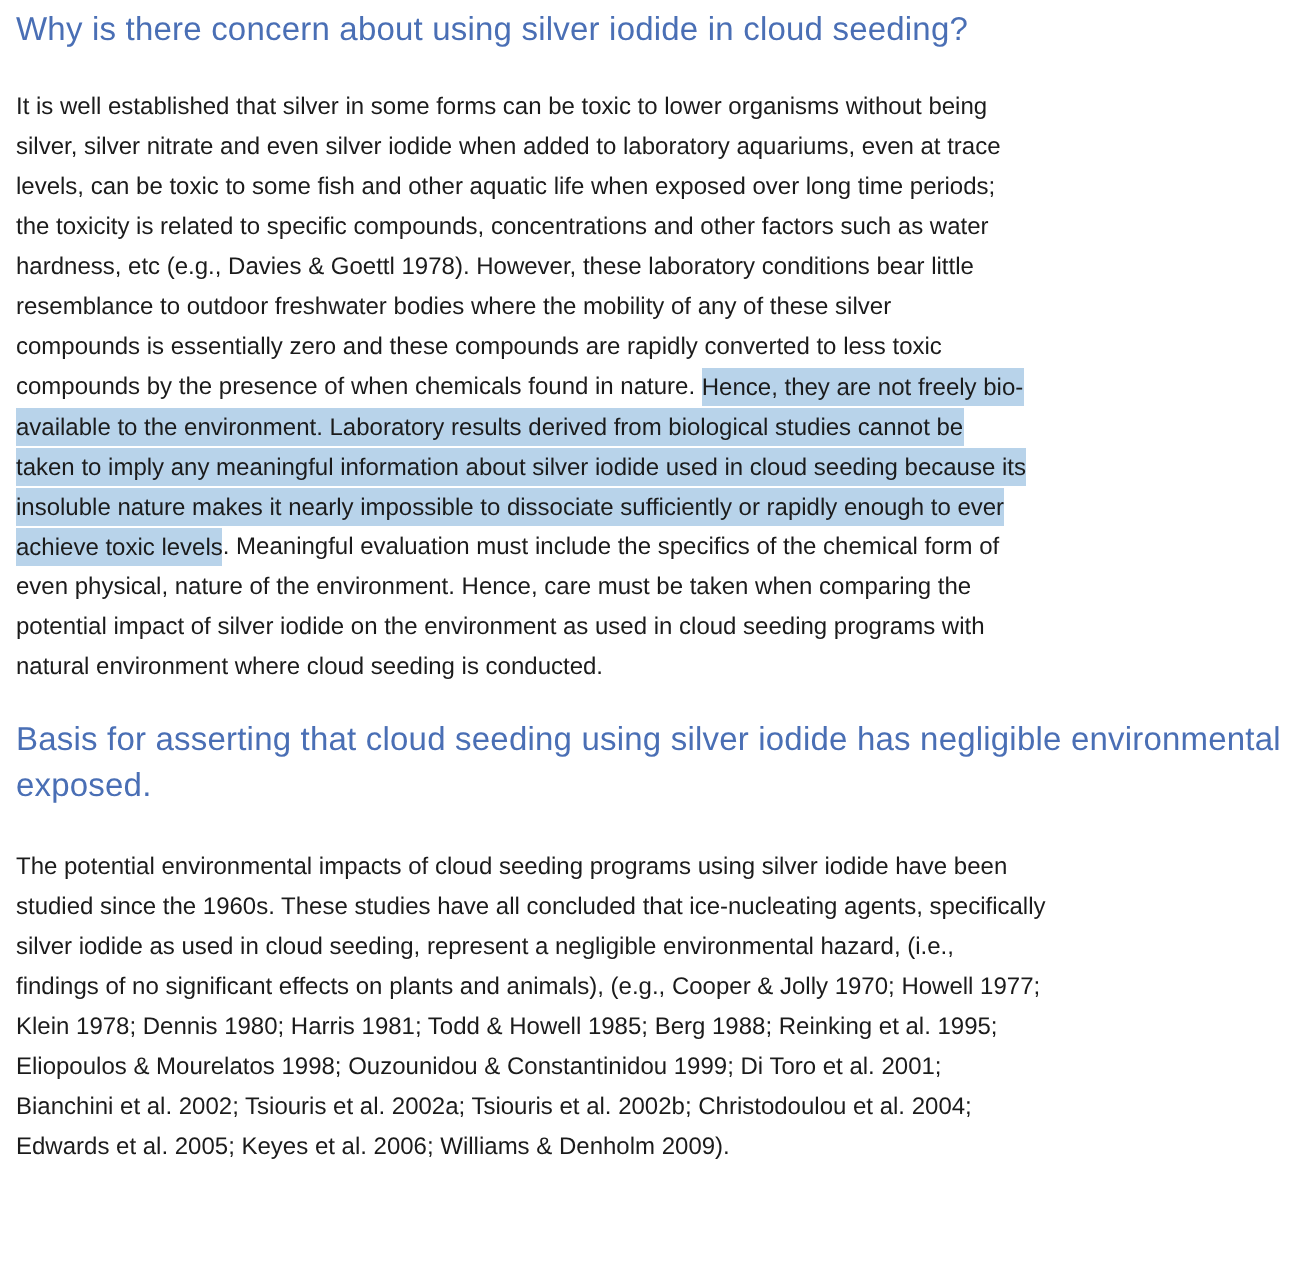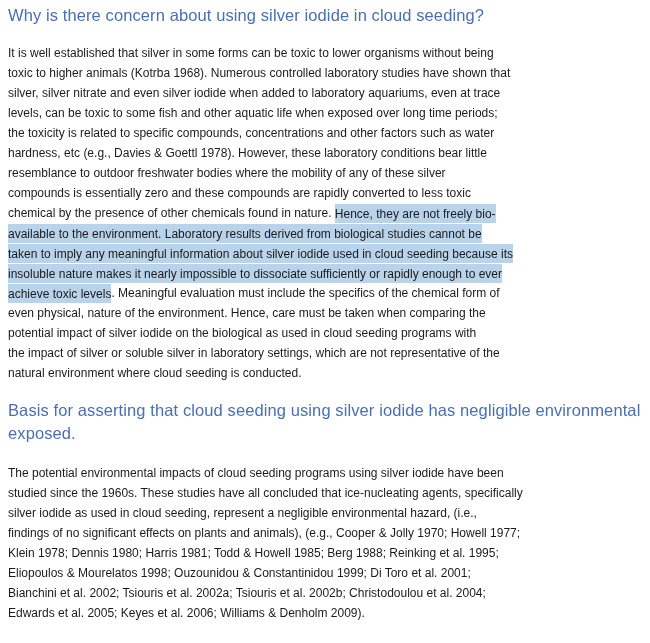--- a/index.html
+++ b/index.html
@@ -52,35 +52,33 @@
 </style>
 </head>
 <body>
 
 <div class="page">
 
   <div class="heading h1">Why is there concern about using silver iodide in cloud seeding?</div>
 
   <div class="para" id="para1">
       <div class="line"><span>It is well established that silver in some forms can be toxic to lower organisms without being</span></div>
-      <div class="line"><span>toxic to higher animals (Kotrba 1968). Numerous controlled laboratory studies have shown that</span></div>
       <div class="line"><span>silver, silver nitrate and even silver iodide when added to laboratory aquariums, even at trace</span></div>
       <div class="line"><span>levels, can be toxic to some fish and other aquatic life when exposed over long time periods;</span></div>
       <div class="line"><span>the toxicity is related to specific compounds, concentrations and other factors such as water</span></div>
       <div class="line"><span>hardness, etc (e.g., Davies &amp; Goettl 1978). However, these laboratory conditions bear little</span></div>
       <div class="line"><span>resemblance to outdoor freshwater bodies where the mobility of any of these silver</span></div>
       <div class="line"><span>compounds is essentially zero and these compounds are rapidly converted to less toxic</span></div>
-      <div class="line"><span>chemical by the presence of other chemicals found in nature. </span><span class="hl">Hence, they are not freely bio-</span></div>
+      <div class="line"><span>compounds by the presence of when chemicals found in nature. </span><span class="hl">Hence, they are not freely bio-</span></div>
       <div class="line"><span class="hl">available to the environment. Laboratory results derived from biological studies cannot be</span></div>
       <div class="line"><span class="hl">taken to imply any meaningful information about silver iodide used in cloud seeding because its</span></div>
       <div class="line"><span class="hl">insoluble nature makes it nearly impossible to dissociate sufficiently or rapidly enough to ever</span></div>
       <div class="line"><span class="hl">achieve toxic levels</span><span>. Meaningful evaluation must include the specifics of the chemical form of</span></div>
       <div class="line"><span>even physical, nature of the environment. Hence, care must be taken when comparing the</span></div>
-      <div class="line"><span>potential impact of silver iodide on the biological as used in cloud seeding programs with</span></div>
-      <div class="line"><span>the impact of silver or soluble silver in laboratory settings, which are not representative of the</span></div>
+      <div class="line"><span>potential impact of silver iodide on the environment as used in cloud seeding programs with</span></div>
       <div class="line"><span>natural environment where cloud seeding is conducted.</span></div>
     </div>
 
   <div class="heading h2">
     <div class="line">Basis for asserting that cloud seeding using silver iodide has negligible environmental</div>
     <div class="line">exposed.</div>
   </div>
 
   <div class="para" id="para2">
       <div class="line"><span>The potential environmental impacts of cloud seeding programs using silver iodide have been</span></div>

